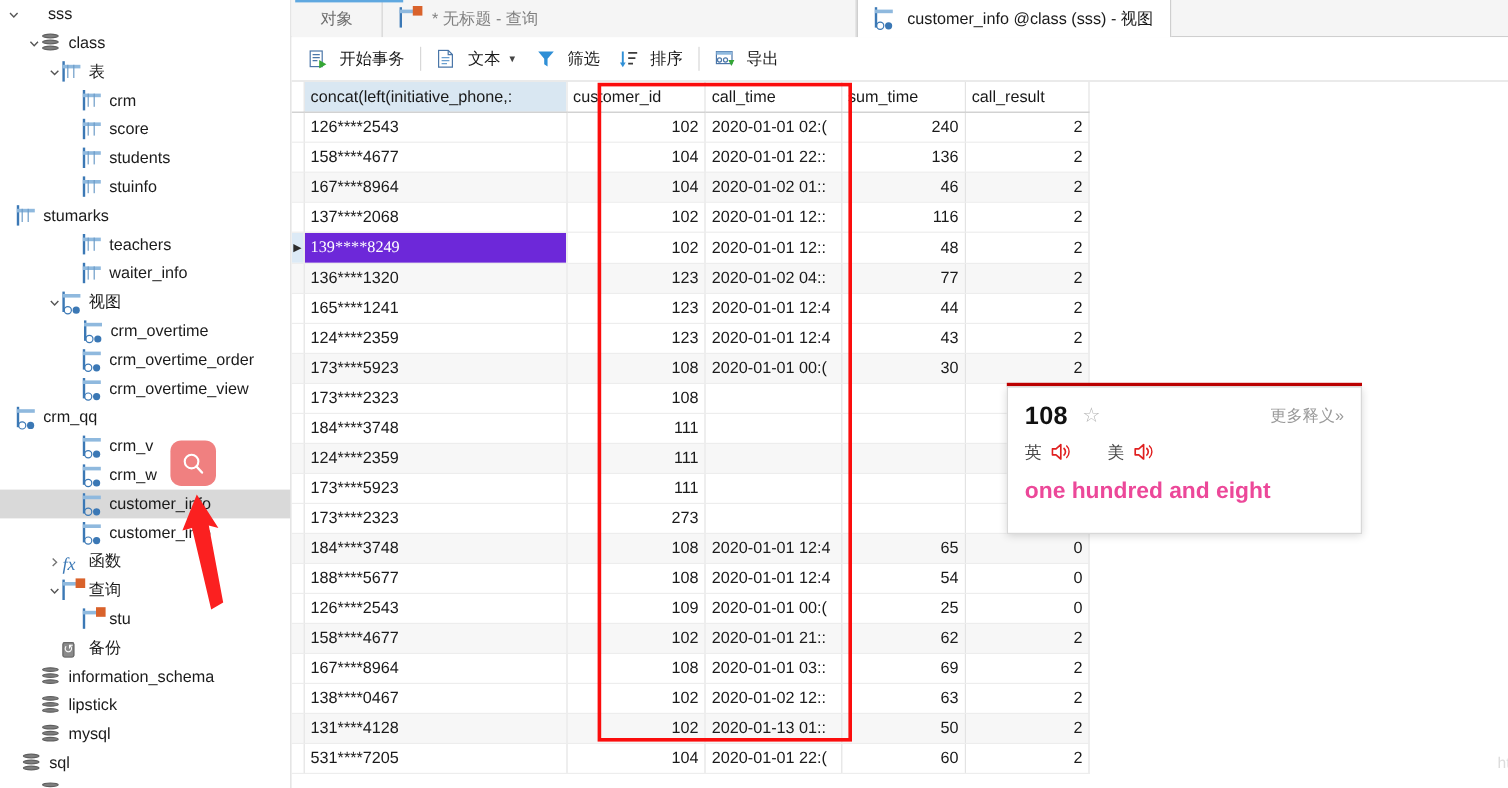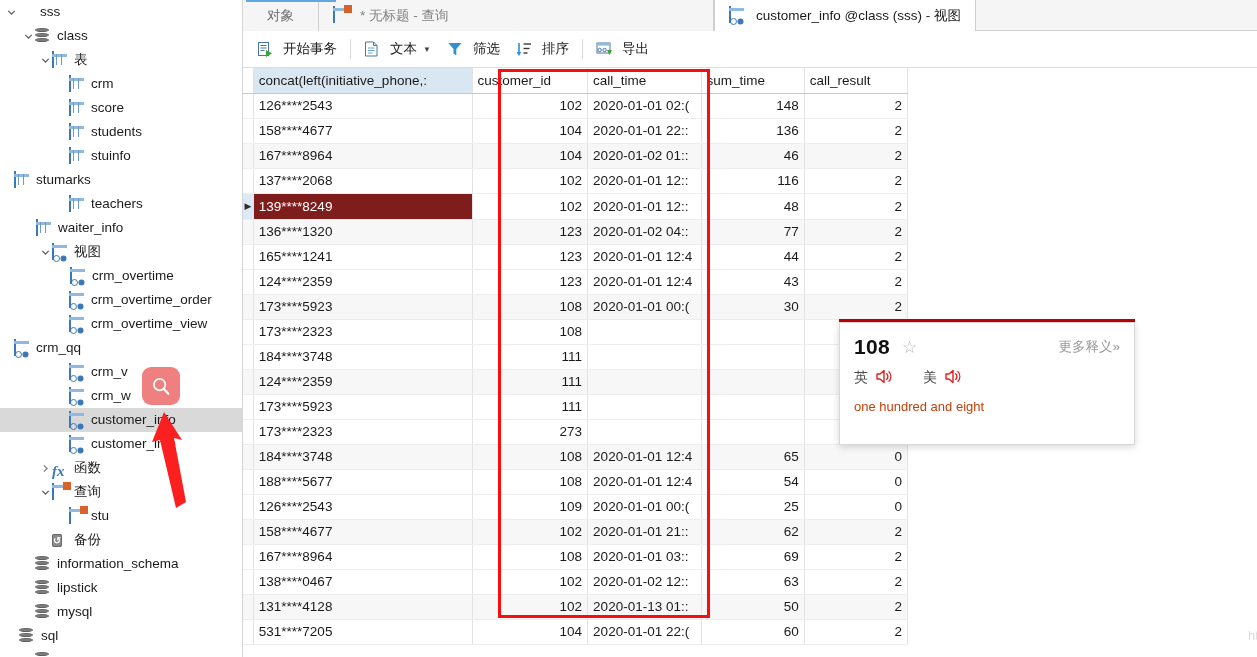--- a/index.html
+++ b/index.html
@@ -34,21 +34,21 @@
   .tree-row.selected { background: #d9d9d9; }
   .twisty {
     width: 14px; min-width: 14px; height: 24px;
     display: flex; align-items: center; justify-content: center;
     color: #4a4a4a; font-size: 10px;
   }
   .twisty svg { display:block; }
   .ico {
     width: 17px; min-width: 17px; height: 17px;
     margin-right: 5px;
-    display: inline-block; position: relative; font-weight: bold;
+    display: inline-block; position: relative;
   }
   .lbl { line-height: 24px; }
 
   
   .ic-table {
     border: 1px solid #3b78b5; background: #ffffff;
     width: 15px; height: 13px; margin-top: 2px;
   }
   .ic-table::before {
     content: ""; position: absolute; left: 0; top: 2px;
@@ -172,21 +172,21 @@
     border-bottom: 1px solid #c8c8c8; color:#1a1a1a;
   }
   table.dg th.hl { background: #d9e7f2; }
   .c-gutter { width: 10px; min-width:10px; padding:0 !important; border-right:1px solid #e3e3e3; background:#fff; text-align:center;}
   .c-phone { width: 212px; }
   .c-cid   { width: 112px; text-align: right; }
   .c-ctime { width: 110px; }
   .c-stime { width: 100px; text-align: right; }
   .c-cres  { width: 100px; text-align: right; }
   tr.alt td { background: #f7f7f7; }
-  tr.sel td.c-phone { background: #7f1d1d; color: #ffffff; }
+  tr.sel td.c-phone { background: #6d28d9; color: #ffffff; font-family: Liberation Serif, serif; }
   tr.sel td.c-gutter { background:#dceaf6; }
   .rowmark { color:#2b2b2b; font-size:9px; line-height:25px; }
 
   
   #red-rect {
     position: absolute; left: 255px; top: 69px;
     width: 212px; height: 549px;
     border: 3px solid #fb0d0d;
     pointer-events: none;
   }
@@ -204,21 +204,21 @@
     border: 1px solid #d8d8d8;
     box-shadow: 0 2px 7px rgba(0,0,0,0.16);
     padding: 12px 14px 0 14px;
   }
   #dict .drow1 { display:flex; align-items:center; }
   #dict .word { font-size: 21px; font-weight: bold; color:#111; letter-spacing:0.3px; }
   #dict .star { margin-left: 12px; font-size: 17px; color:#b5b5b5; }
   #dict .more { margin-left:auto; font-size: 13.5px; color:#9a9a9a; }
   #dict .drow2 { display:flex; align-items:center; gap:8px; margin-top: 10px; font-size:14px; color:#4a4a4a;}
   #dict .drow2 .gap { width: 14px; }
-  #dict .defn { margin-top: 12px; font-size: 13px; color:#c2410c; }
+  #dict .defn { margin-top: 12px; font-size: 19px; color:#ec4899;font-weight:bold; }
   .spk { display:inline-block; }
 
   
   #watermark {
     position: absolute; left: 1005px; top: 628px;
     font-size: 13px; color: #dcdcdc; white-space: nowrap;
     font-family: "Liberation Sans", sans-serif;
   }
 </style>
 </head>
@@ -278,21 +278,21 @@
         <div class="tree-row" style="">
           <span class="twisty"></span>
           <span class="ico"><span class="ic-table"></span></span>
           <span class="lbl">stumarks</span>
         </div>
         <div class="tree-row" style="padding-left: 55px;">
           <span class="twisty"></span>
           <span class="ico"><span class="ic-table"></span></span>
           <span class="lbl">teachers</span>
         </div>
-        <div class="tree-row" style="padding-left: 22px; align-items: center;">
+        <div class="tree-row" style="padding-left: 55px; align-items: center;">
           <span class="twisty"></span>
           <span class="ico"><span class="ic-table"></span></span>
           <span class="lbl">waiter_info</span>
         </div>
         <div class="tree-row" style="padding-left: 38px;">
           <span class="twisty">
             <svg width="9" height="9" viewBox="0 0 10 10">
               <polyline points="1.5,3.2 5,6.8 8.5,3.2" fill="none" stroke="#555" stroke-width="1.3"></polyline>
             </svg>
           </span>
@@ -505,21 +505,21 @@
             <th class="c-stime">sum_time</th>
             <th class="c-cres">call_result</th>
           </tr>
         </thead>
         <tbody id="grid-body">
             <tr>
               <td class="c-gutter"></td>
               <td class="c-phone">126****2543</td>
               <td class="c-cid">102</td>
               <td class="c-ctime">2020-01-01 02:(</td>
-              <td class="c-stime">148</td>
+              <td class="c-stime">240</td>
               <td class="c-cres">2</td>
             </tr>
             <tr>
               <td class="c-gutter"></td>
               <td class="c-phone">158****4677</td>
               <td class="c-cid">104</td>
               <td class="c-ctime">2020-01-01 22::</td>
               <td class="c-stime">136</td>
               <td class="c-cres">2</td>
             </tr>

